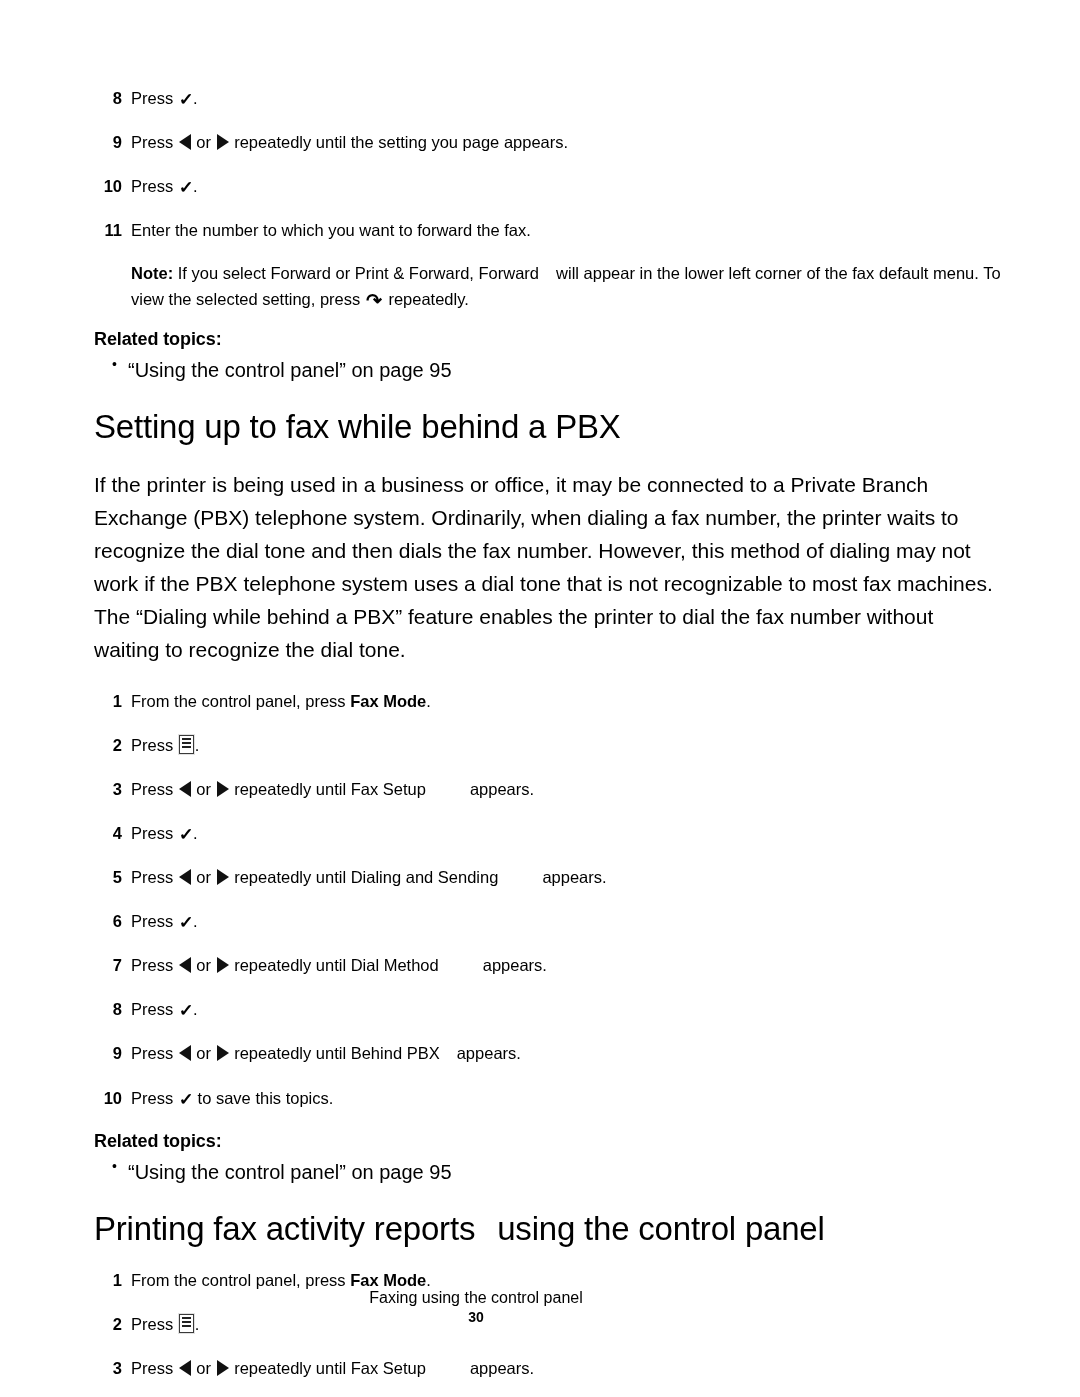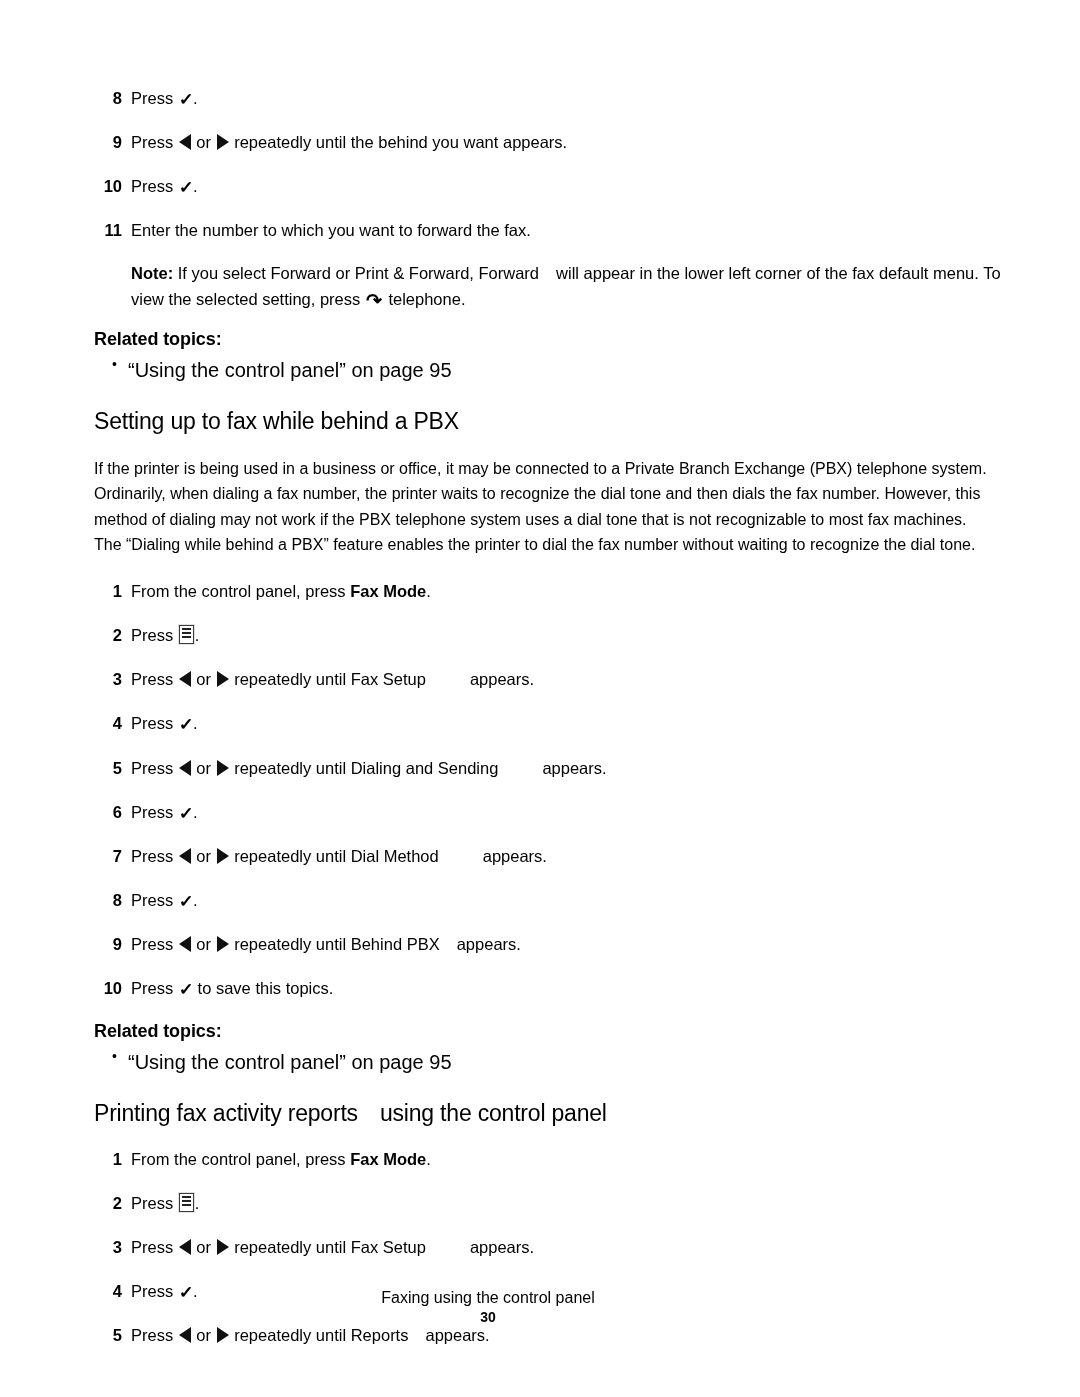--- a/index.html
+++ b/index.html
@@ -148,40 +148,40 @@
   ul.related li::before {
     content: "\2022";
     position: absolute;
     left: 18px;
     top: -1px;
     font-size: 14px;
   }
 
   
   h1.sec {
-    font-size: 23px;
+    font-size: 33px;
     font-weight: normal;
     margin: 24px 0 22px 0;
     letter-spacing: -0.2px;
     line-height: 1.15;
   }
   h1.sec .hgap { display: inline-block; width: 22px; }
 
   
   .para {
-    font-size: 16px;
+    font-size: 21px;
     line-height: 1.58;
     margin: 7px 0 24px 0;
     width: 900px;
   }
 
   
   .footer {
     position: absolute;
-    left: 12px;
+    left: 0;
     top: 1288px;
     width: 952px;
     text-align: center;
   }
   .footer-title {
     font-size: 16px;
     line-height: 1.3;
   }
   .footer-page {
     font-size: 14px;
@@ -196,37 +196,37 @@
 
     <ol class="steps">
 
       <li class="step">
         <span class="step-num">8</span>
         <span class="step-text"><span>Press </span><span class="gl gl-check">✓</span><span>.</span></span>
       </li>
 
       <li class="step">
         <span class="step-num">9</span>
-        <span class="step-text"><span>Press </span><span class="gl gl-tri left"></span><span> or </span><span class="gl gl-tri right"></span><span> repeatedly until the behind you want appears.</span></span>
+        <span class="step-text"><span>Press </span><span class="gl gl-tri left"></span><span> or </span><span class="gl gl-tri right"></span><span> repeatedly until the setting you page appears.</span></span>
       </li>
 
       <li class="step">
         <span class="step-num">10</span>
         <span class="step-text"><span>Press </span><span class="gl gl-check">✓</span><span>.</span></span>
       </li>
 
       <li class="step">
         <span class="step-num">11</span>
         <span class="step-text">Enter the number to which you want to forward the fax.</span>
       </li>
 
     </ol>
 
     <div class="note" style="margin-top:20px;">
-      <b>Note:</b><span> If you select Forward or Print &amp; Forward, Forward</span><span class="mgap"></span><span>will appear in the lower left corner of the fax default menu. To view the selected setting, press</span> <span class="gl gl-back">↶</span> <span>telephone.</span>
+      <b>Note:</b><span> If you select Forward or Print &amp; Forward, Forward</span><span class="mgap"></span><span>will appear in the lower left corner of the fax default menu. To view the selected setting, press</span> <span class="gl gl-back">↶</span> <span>repeatedly.</span>
     </div>
 
     <div class="related-heading">Related topics:</div>
     <ul class="related">
       <li>“Using the control panel” on page 95</li>
     </ul>
 
     <h1 class="sec">Setting up to fax while behind a PBX</h1>
 
     <p class="para">If the printer is being used in a business or office, it may be connected to a Private Branch Exchange (PBX) telephone system. Ordinarily, when dialing a fax number, the printer waits to recognize the dial tone and then dials the fax number. However, this method of dialing may not work if the PBX telephone system uses a dial tone that is not recognizable to most fax machines. The “Dialing while behind a PBX” feature enables the printer to dial the fax number without waiting to recognize the dial tone.</p>

